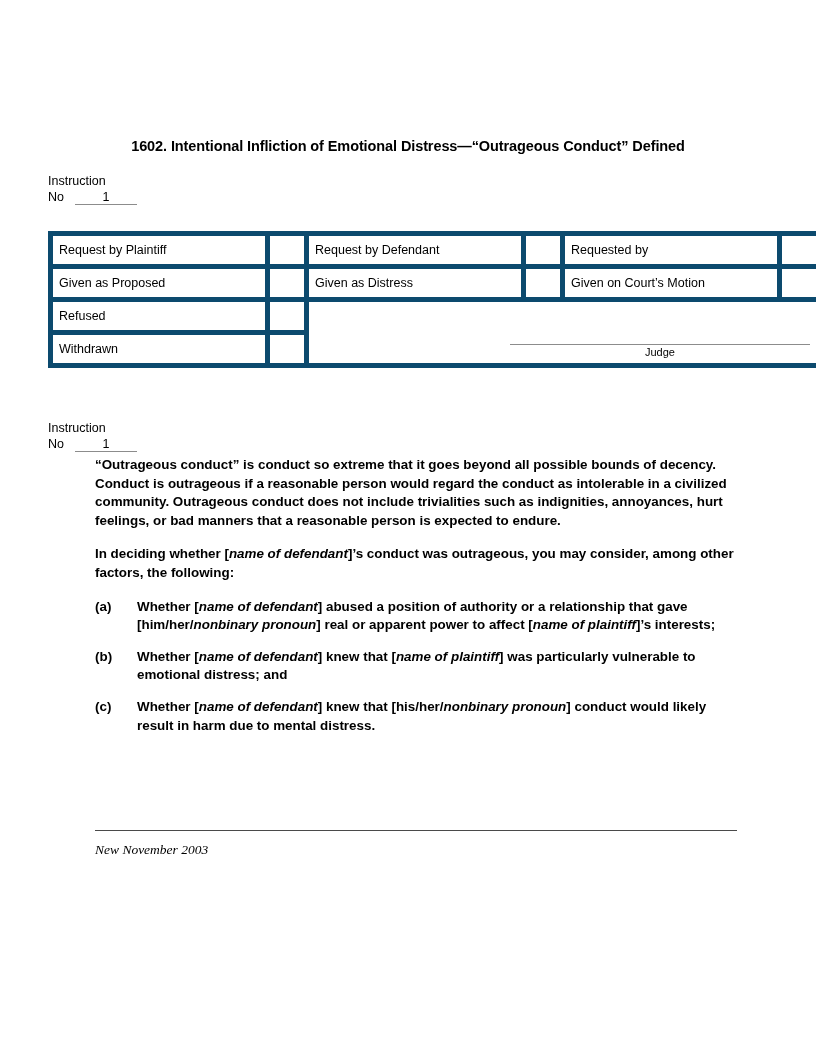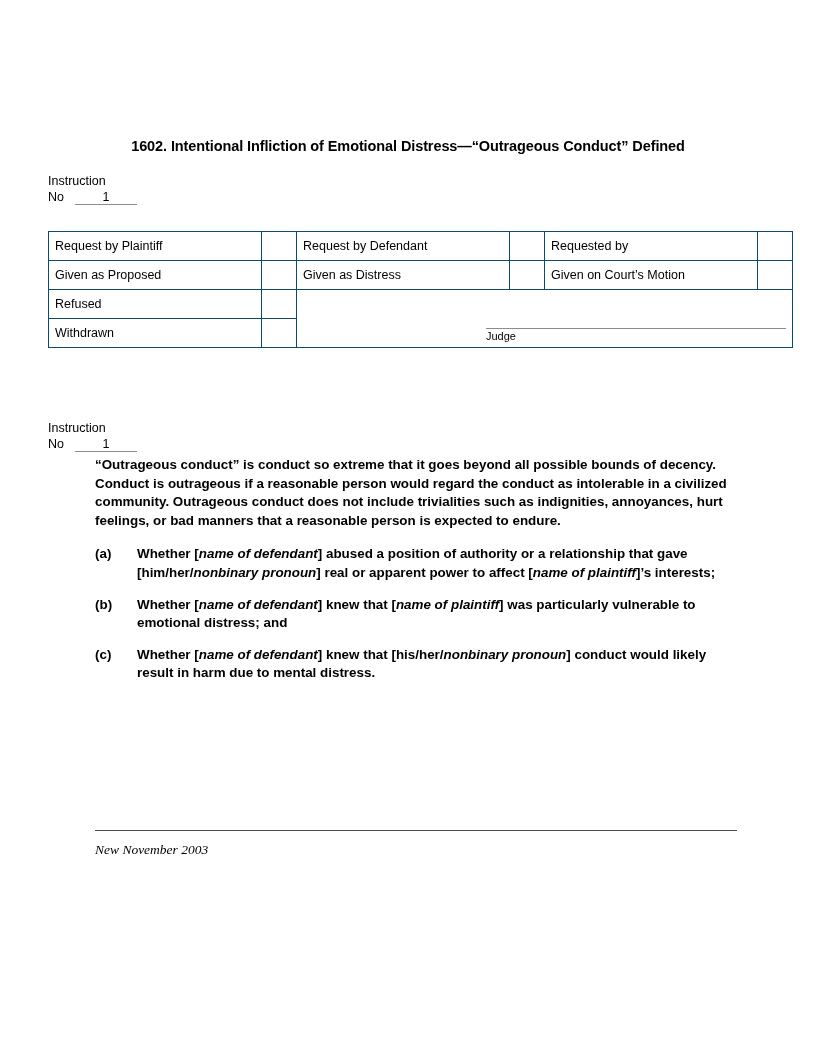--- a/index.html
+++ b/index.html
@@ -67,21 +67,21 @@
   .disposition-table {
     position: absolute;
     left: 48px;
     top: 187px;
     width: 720px;
     border-collapse: collapse;
     table-layout: fixed;
     font-size: 12.5px;
   }
   .disposition-table td {
-    border: 1px solid #0c4a6e;
+    border: 5px solid #0c4a6e;
     height: 28px;
     padding: 0 0 0 6px;
     vertical-align: middle;
     font-size: 12.5px;
   }
   .disposition-table td.check {
     padding: 0;
   }
   .col-label { width: 206px; }
   .col-check { width: 34px; }
@@ -94,21 +94,21 @@
     position: absolute;
     right: 6px;
     bottom: 4px;
     width: 300px;
   }
   .sig-line {
     border-top: 1.5px solid #8c8c8c;
     width: 100%;
   }
   .sig-label {
-    text-align: left;
+    text-align: center;
     font-size: 11px;
     line-height: 13px;
     padding-top: 1px;
   }
 
   
   .body-content {
     position: absolute;
     left: 95px;
     top: 412px;
@@ -209,20 +209,23 @@
     <span class="instruction-norow">
       <span class="instruction-no-label">No</span>
       <span class="instruction-no-fill">1</span>
     </span>
   </div>
 
   <div class="body-content">
 
     <p class="body-para">“Outrageous conduct” is conduct so extreme that it goes beyond all possible bounds of decency. Conduct is outrageous if a reasonable person would regard the conduct as intolerable in a civilized community. Outrageous conduct does not include trivialities such as indignities, annoyances, hurt feelings, or bad manners that a reasonable person is expected to endure.</p>
 
+    <p class="body-para">
+      <span>In deciding whether [</span><i>name of defendant</i><span>]’s conduct was outrageous, you may consider, among other factors, the following:</span>
+    </p>
 
     <div class="factor-list" id="factor-list">
         <div class="factor-item">
           <div class="factor-marker">(a)</div>
           <div class="factor-text"><span>Whether [</span><i>name of defendant</i><span>] abused a position of authority or a relationship that gave [him/her/</span><i>nonbinary pronoun</i><span>] real or apparent power to affect [</span><i>name of plaintiff</i><span>]’s interests;</span></div>
         </div>
         <div class="factor-item">
           <div class="factor-marker">(b)</div>
           <div class="factor-text"><span>Whether [</span><i>name of defendant</i><span>] knew that [</span><i>name of plaintiff</i><span>] was particularly vulnerable to emotional distress; and</span></div>
         </div>

